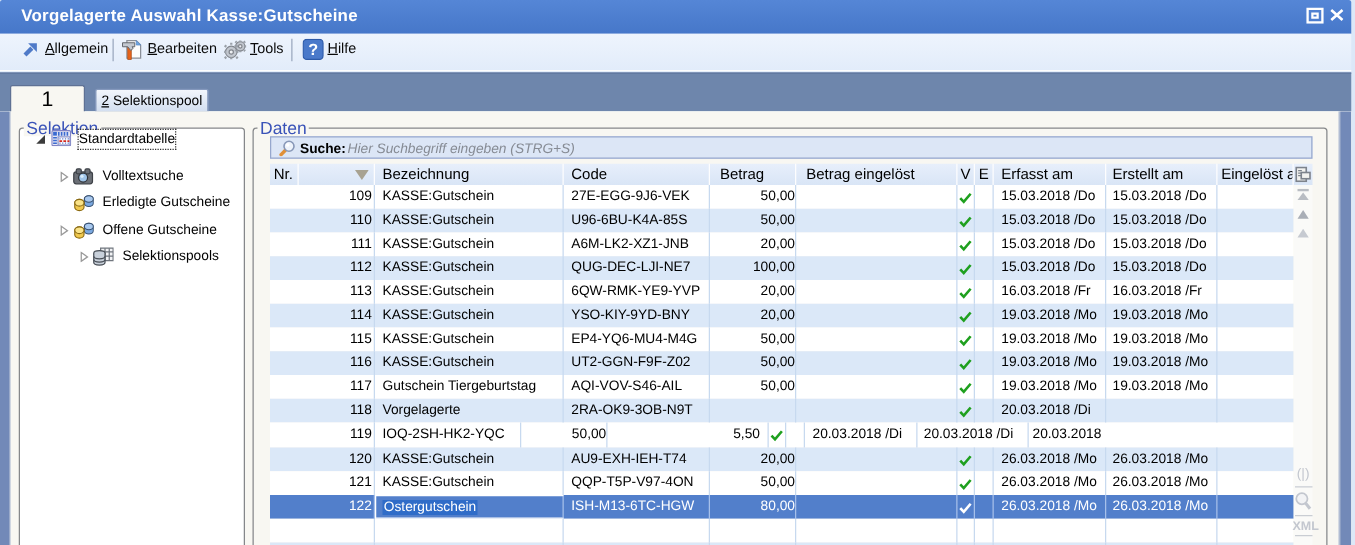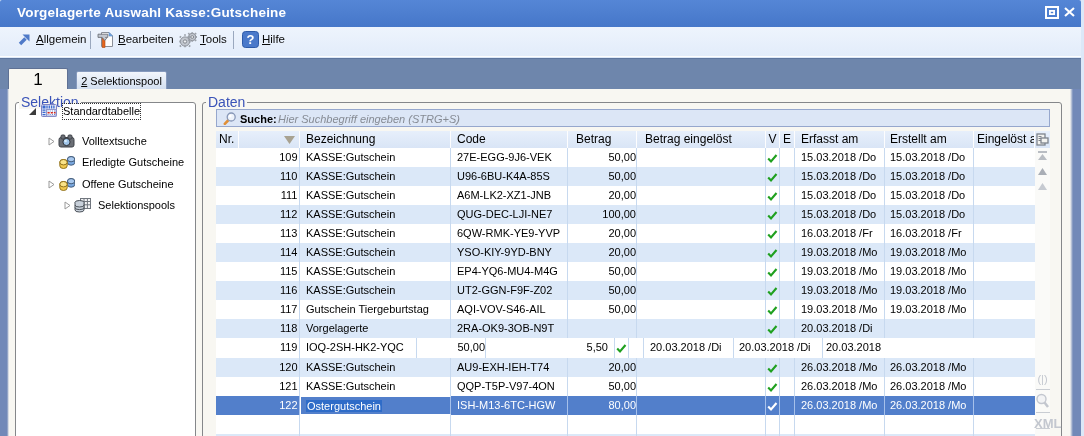--- a/index.html
+++ b/index.html
@@ -54,21 +54,21 @@
 .chk{line-height:0}.chk svg{vertical-align:top;margin-top:5px}
 .sel{background:#527fcb;color:#fff}
 .sel>span{border-right-color:#a6c0ea}
 .sel .chk{color:#fff}
 .edit{border:1px solid #fff;padding-left:5px}
 .hl{background:#2f6cc8;padding:0 1px}
 
 .strip{left:1035px;top:59px;width:15px;height:288px;background:#fafaf8}
 .sicon{position:absolute;left:0;width:15px;text-align:center}
 .gline{position:absolute;left:1036px;width:14px;height:1px;background:#c9cdd3}
-.xml{position:absolute;left:1034px;top:327px;width:17px;font-size:13px;color:#c3c7cf;letter-spacing:0;text-align:center;font-weight:bold}
+.xml{position:absolute;left:1034px;top:327px;width:17px;font-size:10px;color:#c3c7cf;letter-spacing:0;text-align:center;font-weight:bold}
 </style></head>
 <body>
 <div class="win">
   <div class="abs title">
     <h1>Vorgelagerte Auswahl Kasse:Gutscheine</h1>
     <svg class="abs" style="left:1045px;top:6px" width="14" height="13" viewBox="0 0 14 13">
         <rect x="1" y="1" width="12" height="11" fill="none" stroke="#fff" stroke-width="2"></rect>
         <rect x="4.9" y="4.9" width="4.2" height="3.2" fill="none" stroke="#fff" stroke-width="1.8"></rect>
       </svg>
     <svg class="abs" style="left:1064px;top:7px" width="11" height="10" viewBox="0 0 11 10">

